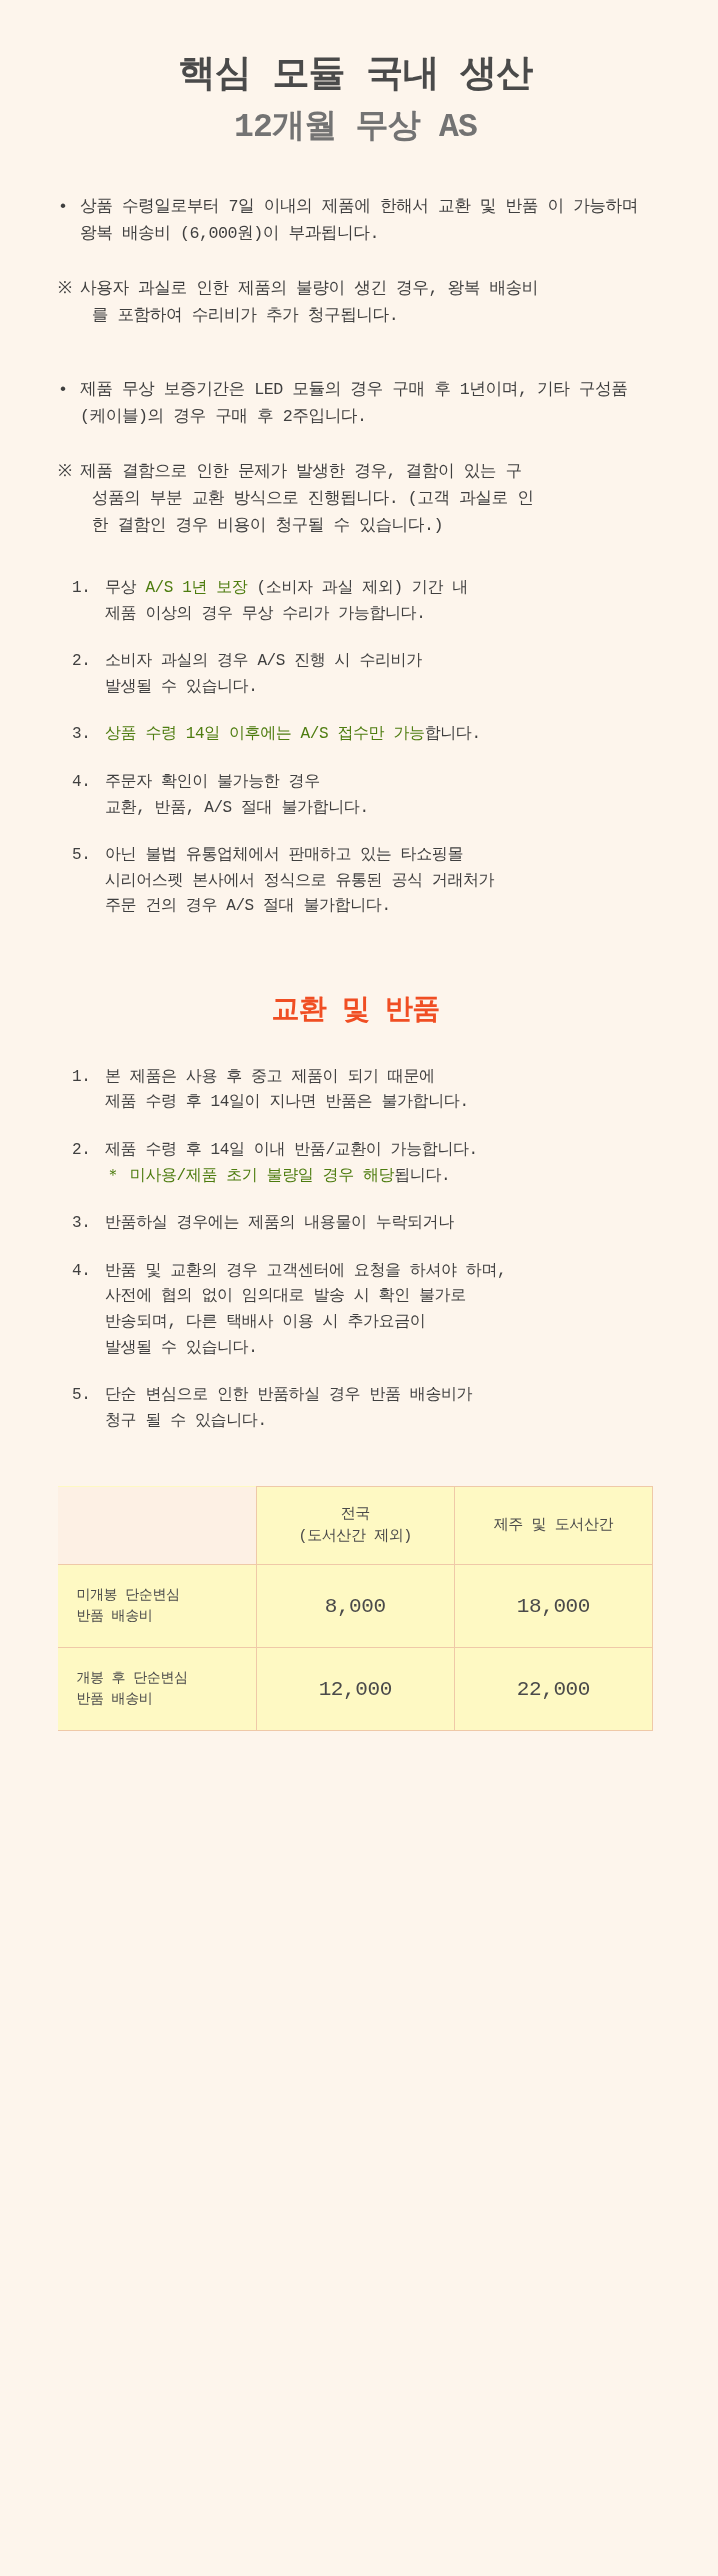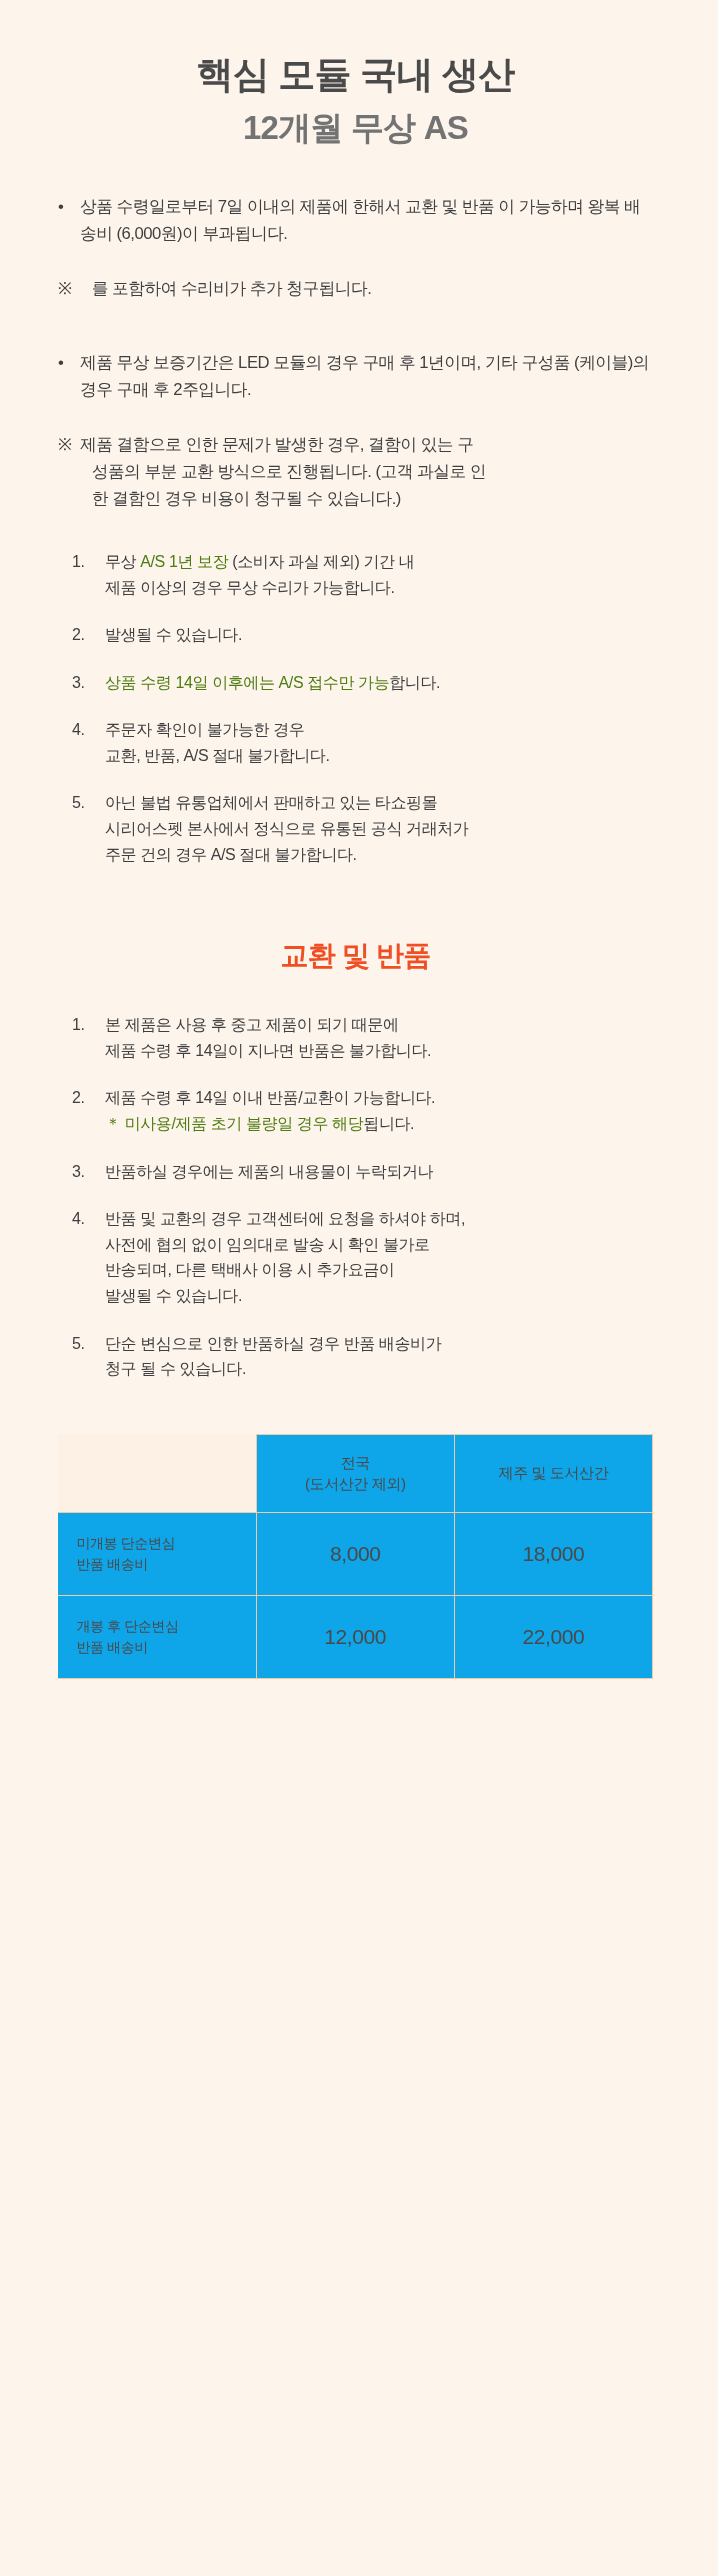--- a/index.html
+++ b/index.html
@@ -12,20 +12,21 @@
     font-family: "Liberation Sans", sans-serif;
     color: #3a3a3a;
   }
   .page {
     width: 711px;
     min-height: 2576px;
     box-sizing: border-box;
     background: #fdf5ec;
     padding: 0;
     position: relative;
+    font-family: Liberation Mono, monospace;
   }
 
   
   .header-block {
     text-align: center;
     padding-top: 52px;
   }
   .title-main {
     font-size: 37px;
     font-weight: bold;
@@ -117,21 +118,21 @@
     color: #4d7c0f;
   }
 
   
   .table-wrap {
     margin: 52px 58px 0 58px;
   }
   table.fee {
     width: 100%;
     border-collapse: collapse;
-    background: #0ea5e9;
+    background: #fef9c3;
     table-layout: fixed;
   }
   table.fee th, table.fee td {
     border: 0.8px solid #efc9a8;
     text-align: center;
     vertical-align: middle;
     color: #4a4a4a;
   }
   table.fee thead th {
     height: 75px;
@@ -186,20 +187,21 @@
           <span class="ln">상품 수령일로부터 7일 이내의 제품에 한해서 교환 및 반품</span>
           <span class="ln">이 가능하며 왕복 배송비 (6,000원)이 부과됩니다.</span>
         </span>
       </div>
     </div>
 
     <div class="note-group">
       <div class="note-line">
         <span class="marker">※</span>
         <span class="text">
+          <span class="ln">사용자 과실로 인한 제품의 불량이 생긴 경우, 왕복 배송비</span>
           <span class="indent">를 포함하여 수리비가 추가 청구됩니다.</span>
         </span>
       </div>
     </div>
 
     <div class="note-group" style="margin-top:47px;">
       <div class="note-line">
         <span class="marker dot">•</span>
         <span class="text">
           <span class="ln">제품 무상 보증기간은 LED 모듈의 경우 구매 후 1년이며,</span>
@@ -226,20 +228,21 @@
     <li>
       <span class="num">1.</span>
       <span class="body">
         <span class="ln"><span>무상 </span><span class="orange">A/S 1년 보장</span><span> (소비자 과실 제외) 기간 내</span></span>
         <span class="ln">제품 이상의 경우 무상 수리가 가능합니다.</span>
       </span>
     </li>
     <li>
       <span class="num">2.</span>
       <span class="body">
+        <span class="ln">소비자 과실의 경우 A/S 진행 시 수리비가</span>
         <span class="ln">발생될 수 있습니다.</span>
       </span>
     </li>
     <li>
       <span class="num">3.</span>
       <span class="body">
         <span class="ln"><span class="orange">상품 수령 14일 이후에는 A/S 접수만 가능</span><span>합니다.</span></span>
       </span>
     </li>
     <li>

